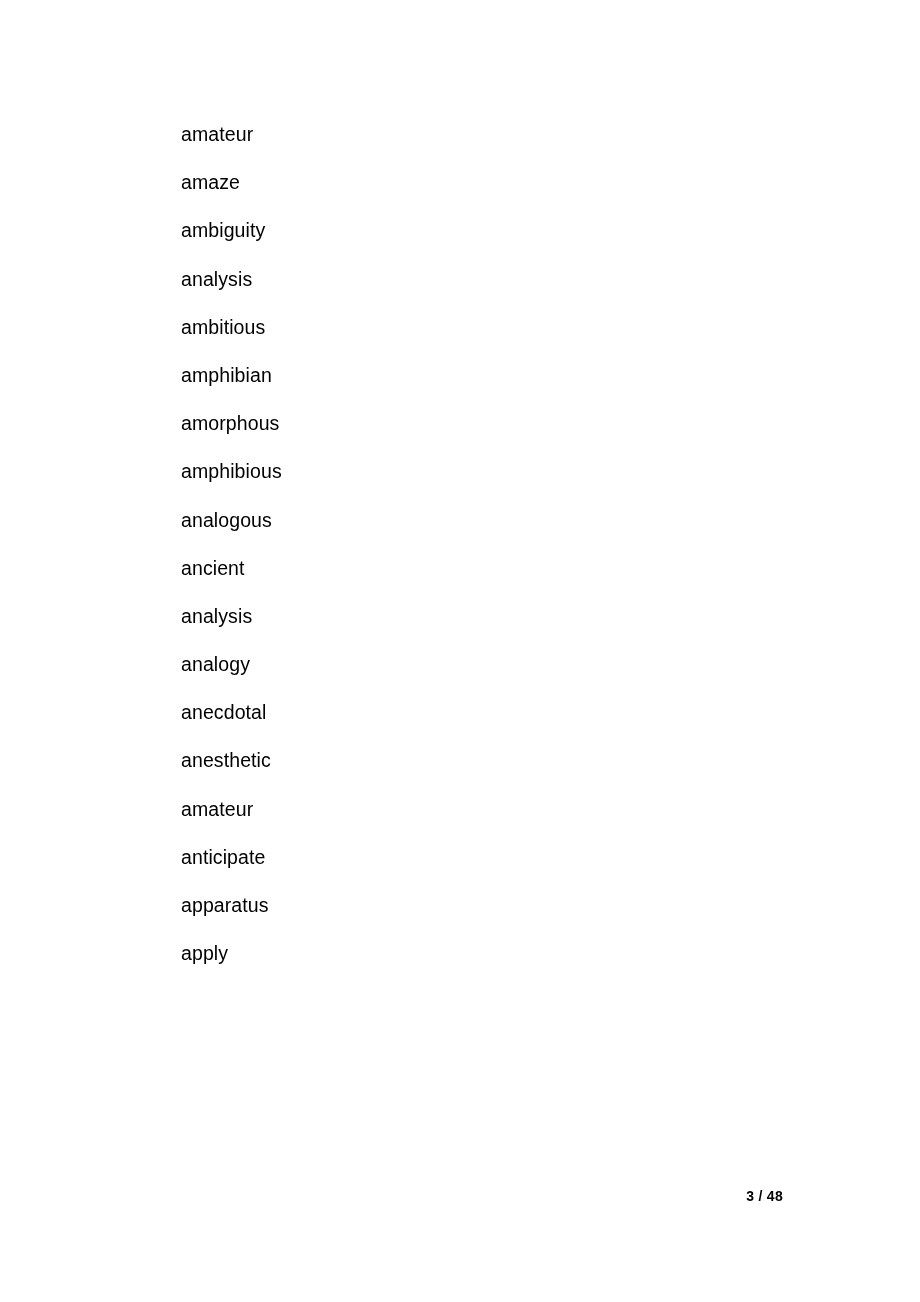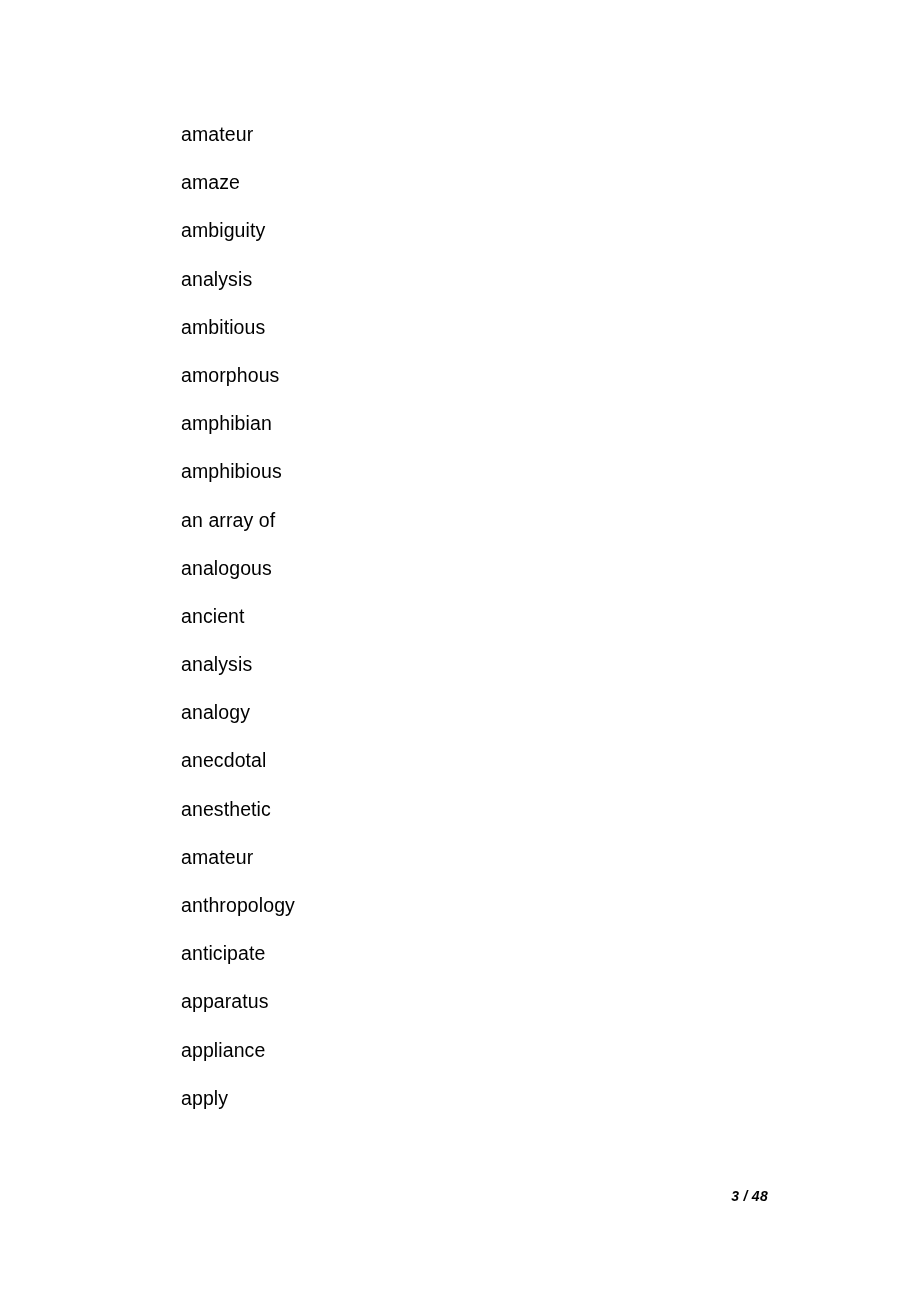--- a/index.html
+++ b/index.html
@@ -30,25 +30,24 @@
   .word-item {
     height: 48.2px;
     line-height: 28px;
     font-size: 19.5px;
     color: #000000;
     letter-spacing: 0.1px;
     white-space: nowrap;
   }
   .page-footer {
     position: absolute;
-    right: 15px;
+    right: 0;
     left: 0;
     top: 1188px;
     height: 22px;
-    font-style: italic;
   }
   .page-number {
     position: absolute;
     right: 137px;
     top: 0;
     font-size: 14px;
     font-weight: bold;
     color: #000000;
     letter-spacing: 0.3px;
     white-space: nowrap;
@@ -58,35 +57,32 @@
 <body>
 
 <div class="page">
 
   <ul class="word-list">
       <li class="word-item">amateur</li>
       <li class="word-item">amaze</li>
       <li class="word-item">ambiguity</li>
       <li class="word-item">analysis</li>
       <li class="word-item">ambitious</li>
+      <li class="word-item">amphibian</li>
       <li class="word-item">amorphous</li>
-      <li class="word-item">amphibian</li>
       <li class="word-item">amphibious</li>
-      <li class="word-item">an array of</li>
       <li class="word-item">analogous</li>
       <li class="word-item">ancient</li>
       <li class="word-item">analysis</li>
       <li class="word-item">analogy</li>
       <li class="word-item">anecdotal</li>
       <li class="word-item">anesthetic</li>
       <li class="word-item">amateur</li>
-      <li class="word-item">anthropology</li>
       <li class="word-item">anticipate</li>
       <li class="word-item">apparatus</li>
-      <li class="word-item">appliance</li>
       <li class="word-item">apply</li>
     </ul>
 
   <div class="page-footer">
     <span class="page-number">3 / 48</span>
   </div>
 
 </div>
 
 </body></html>

